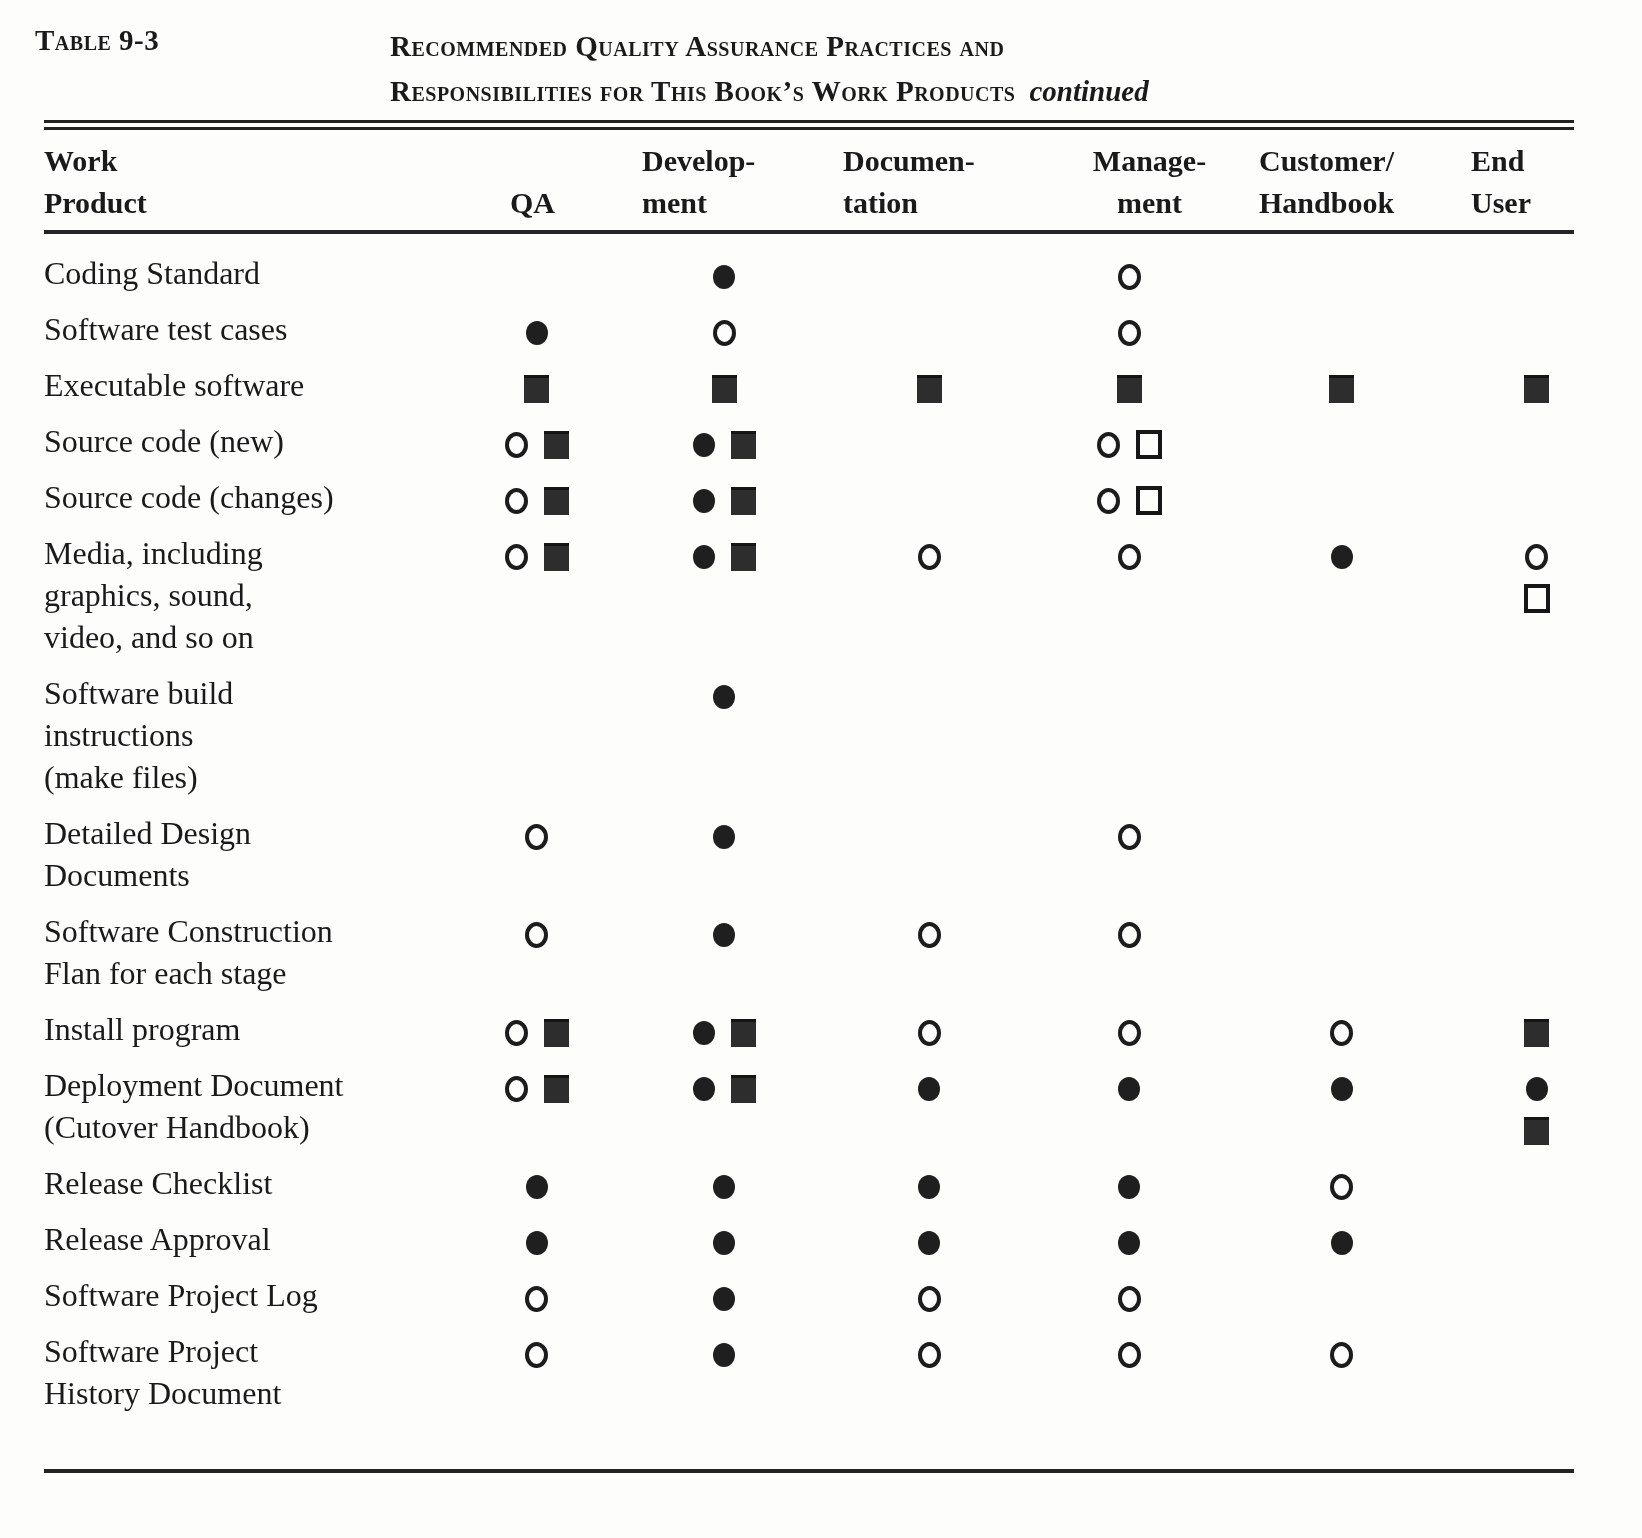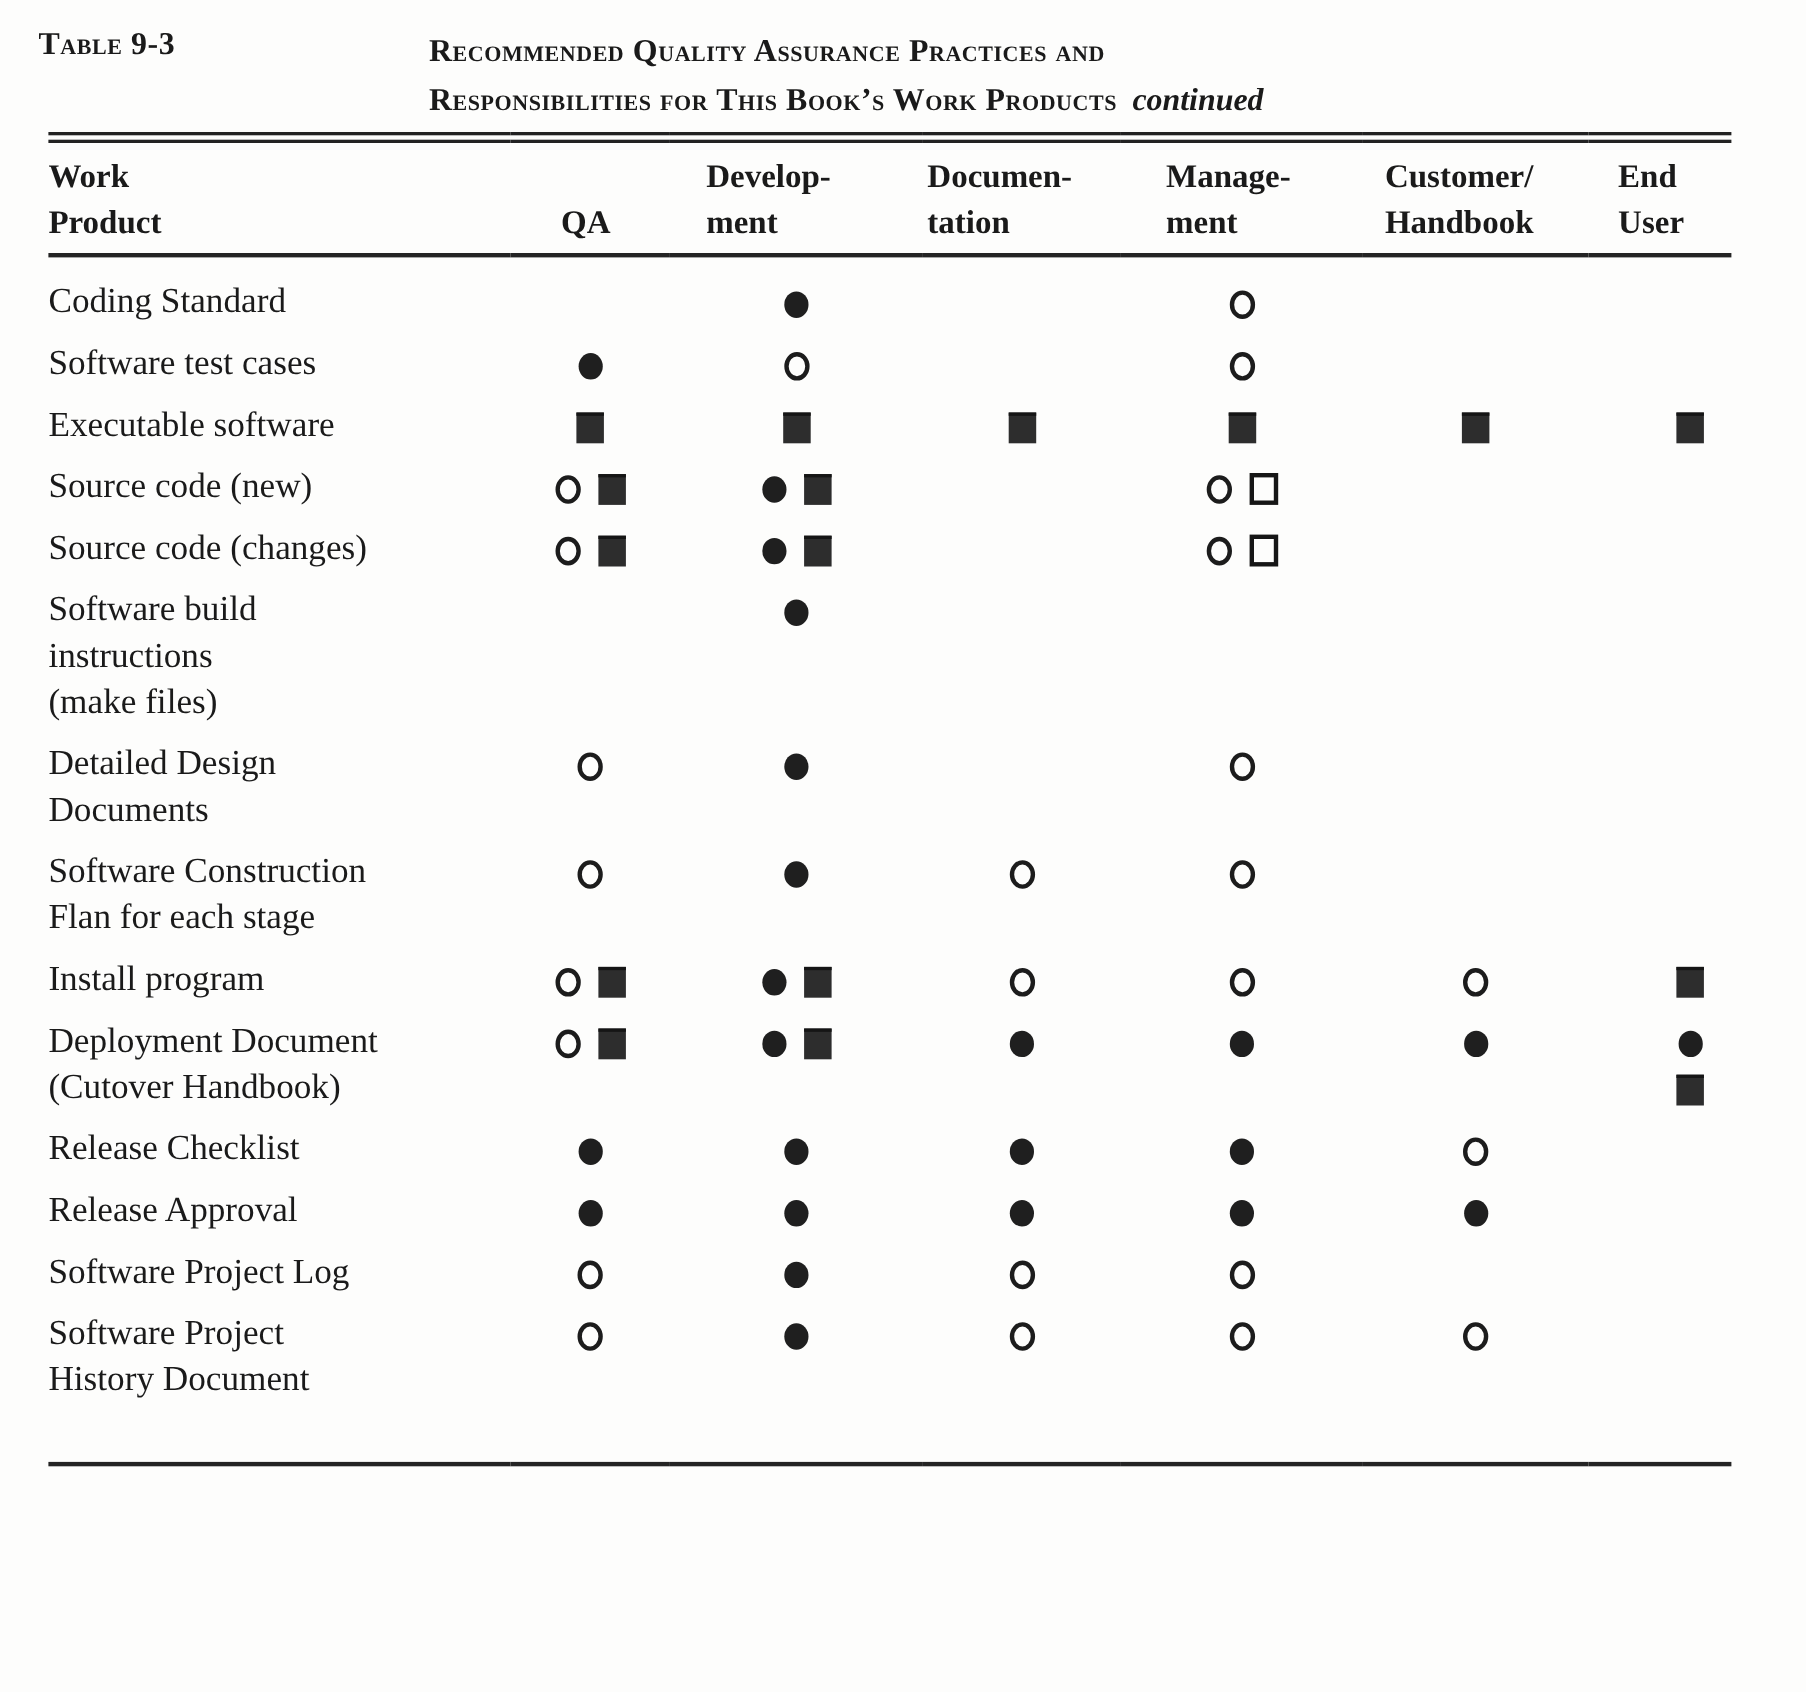--- a/index.html
+++ b/index.html
@@ -60,21 +60,21 @@
     vertical-align:bottom;
     font-size:30px;
     line-height:42px;
     font-weight:700;
     padding:10px 0 6px 0;
   }
   .hline{display:block;}
   th:nth-child(2){padding-left:46px;}
   th:nth-child(3){padding-left:33px;}
   th:nth-child(4){padding-left:4px;}
-  th:nth-child(5){padding-left:41px;}
+  th:nth-child(5){padding-left:41px;text-align:center;}
   th:nth-child(6){padding-left:20px;}
   th:nth-child(7){padding-left:27px;}
   td{
     vertical-align:top;
     text-align:center;
     font-size:32px;
     line-height:42px;
     padding:7px 0 7px 0;
   }
   td:first-child{
@@ -190,20 +190,31 @@
         <tr>
           <td>Source code (changes)</td>
           <td><span class="sym oc"></span><span class="sym fs"></span></td>
           <td><span class="sym fc"></span><span class="sym fs"></span></td>
           <td></td>
           <td><span class="sym oc"></span><span class="sym os"></span></td>
           <td></td>
           <td></td>
         </tr>
         <tr>
+          <td>Media, including
+graphics, sound,
+video, and so on</td>
+          <td><span class="sym oc"></span><span class="sym fs"></span></td>
+          <td><span class="sym fc"></span><span class="sym fs"></span></td>
+          <td><span class="sym oc"></span></td>
+          <td><span class="sym oc"></span></td>
+          <td><span class="sym fc"></span></td>
+          <td><span class="sym oc"></span><span class="sym os"></span></td>
+        </tr>
+        <tr>
           <td>Software build
 instructions
 (make files)</td>
           <td></td>
           <td><span class="sym fc"></span></td>
           <td></td>
           <td></td>
           <td></td>
           <td></td>
         </tr>

